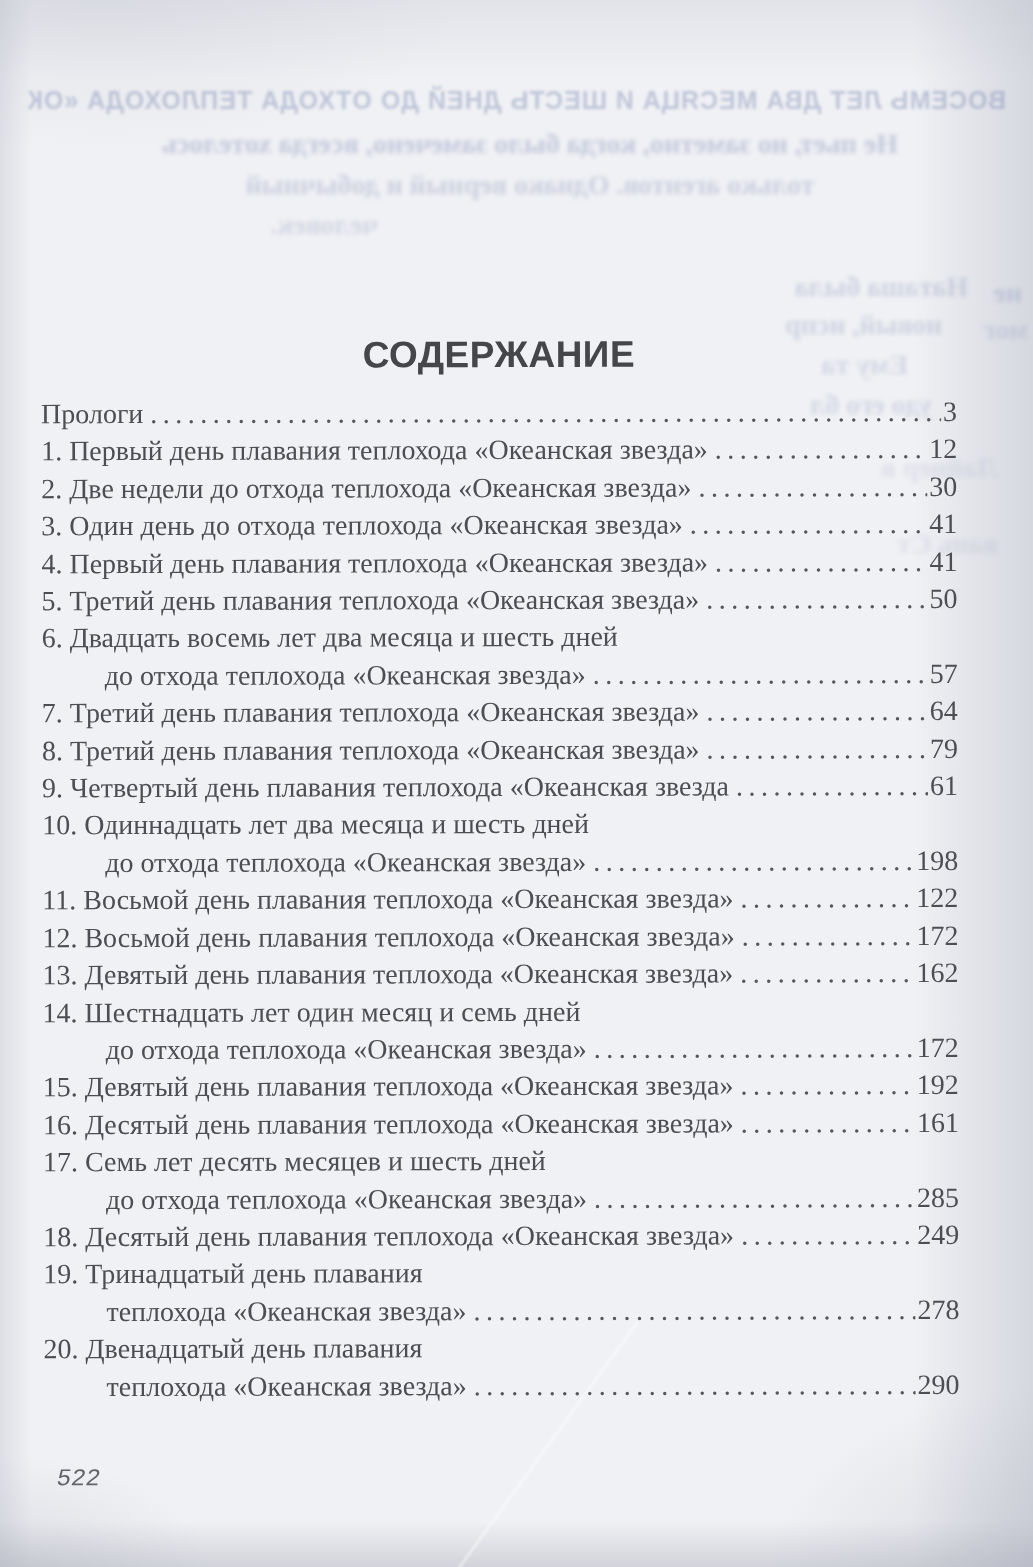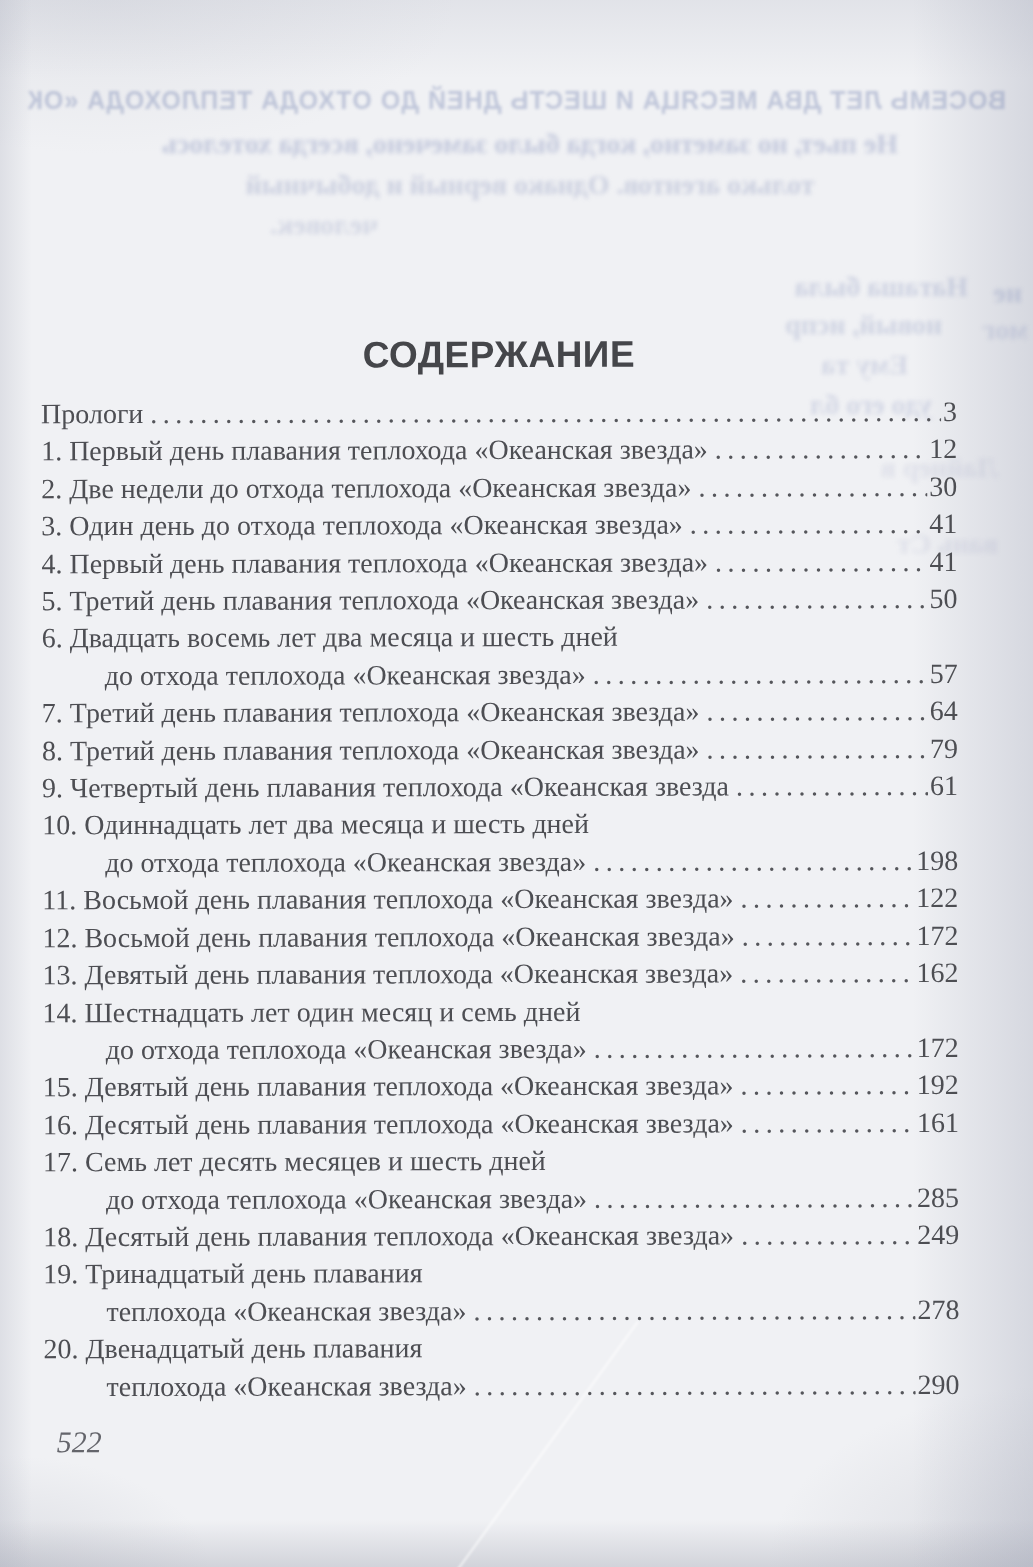--- a/index.html
+++ b/index.html
@@ -95,25 +95,26 @@
     letter-spacing: 5.5px;
     margin-left: 7px;
     margin-right: 2px;
     color: #55565b;
   }
   .pg { white-space: nowrap; }
 
   
   .footer-num {
     position: absolute;
-    top: 1424px;
+    top: 1464px;
     left: 55px;
     font-style: italic;
-    font-size: 30px;
+    font-size: 24px;
     color: #64656b;
+    font-family: Liberation Mono, monospace;
   }
 
   
   .crease {
     position: absolute;
     top: 1290px;
     left: 540px;
     width: 2px;
     height: 330px;
     background: rgba(255,255,255,0.65);

